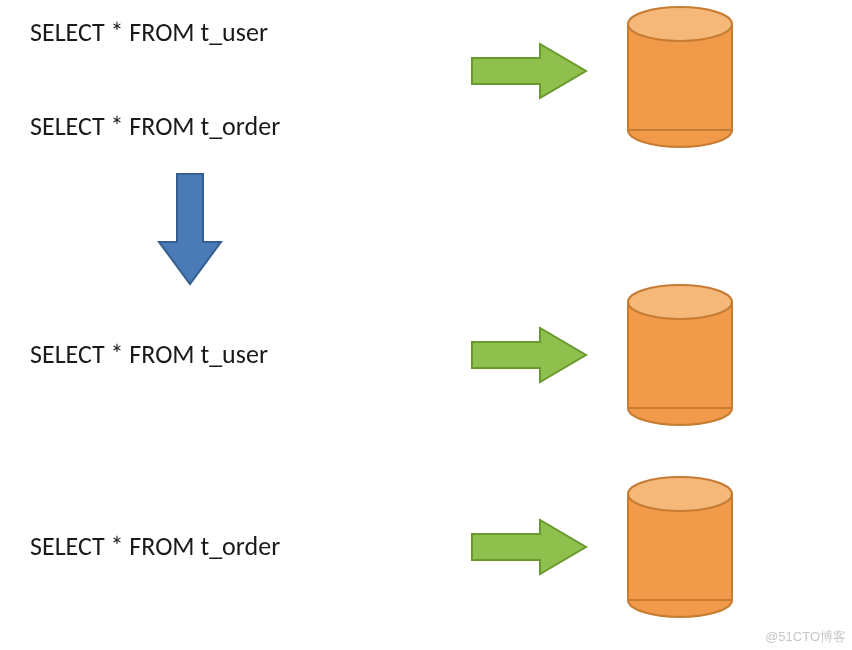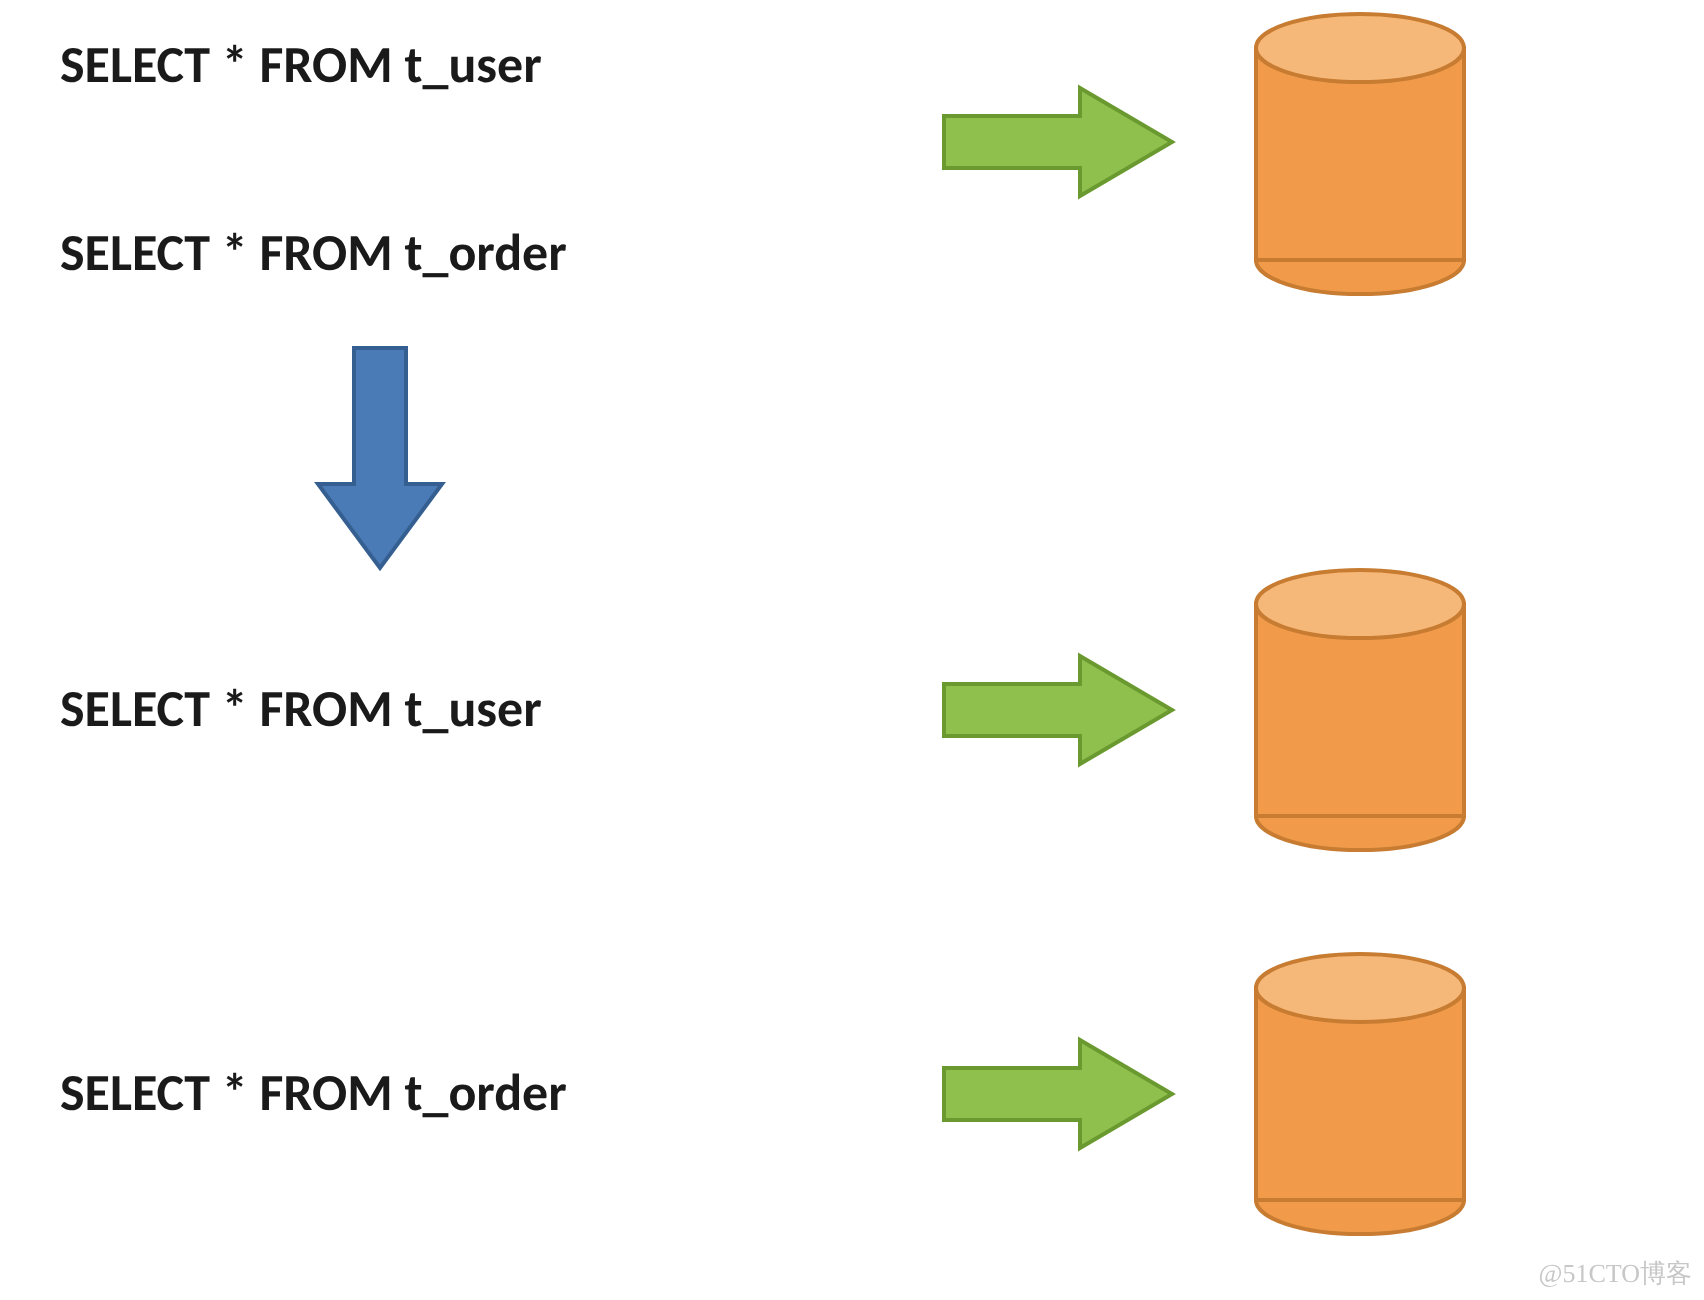--- a/index.html
+++ b/index.html
@@ -11,35 +11,35 @@
     font-family: "Segoe UI", "Calibri", "Helvetica Neue", Arial, sans-serif;
     font-size: 26px;
     color: #1a1a1a;
     position: relative;
     overflow: hidden;
   }
   .sql {
     position: absolute;
     left: 30px;
     white-space: nowrap;
-    font-weight: 700;
+    font-weight: 400;
   }
   .arrow-right {
     position: absolute;
   }
   .db {
     position: absolute;
   }
   .watermark {
     position: absolute;
     right: 6px;
     bottom: 4px;
     font-size: 13px;
     color: #c7c7c7;
-    font-family: Liberation Serif, serif;
+    font-family: Liberation Sans, sans-serif;
   }
 </style>
 </head>
 <body>
 
 <div class="sql" style="top:16px">SELECT * FROM t_user</div>
 <div class="sql" style="top:110px">SELECT * FROM t_order</div>
 
 <div class="arrow-right" style="left:470px; top:40px">
   <svg width="120" height="62" viewBox="0 0 120 62">

